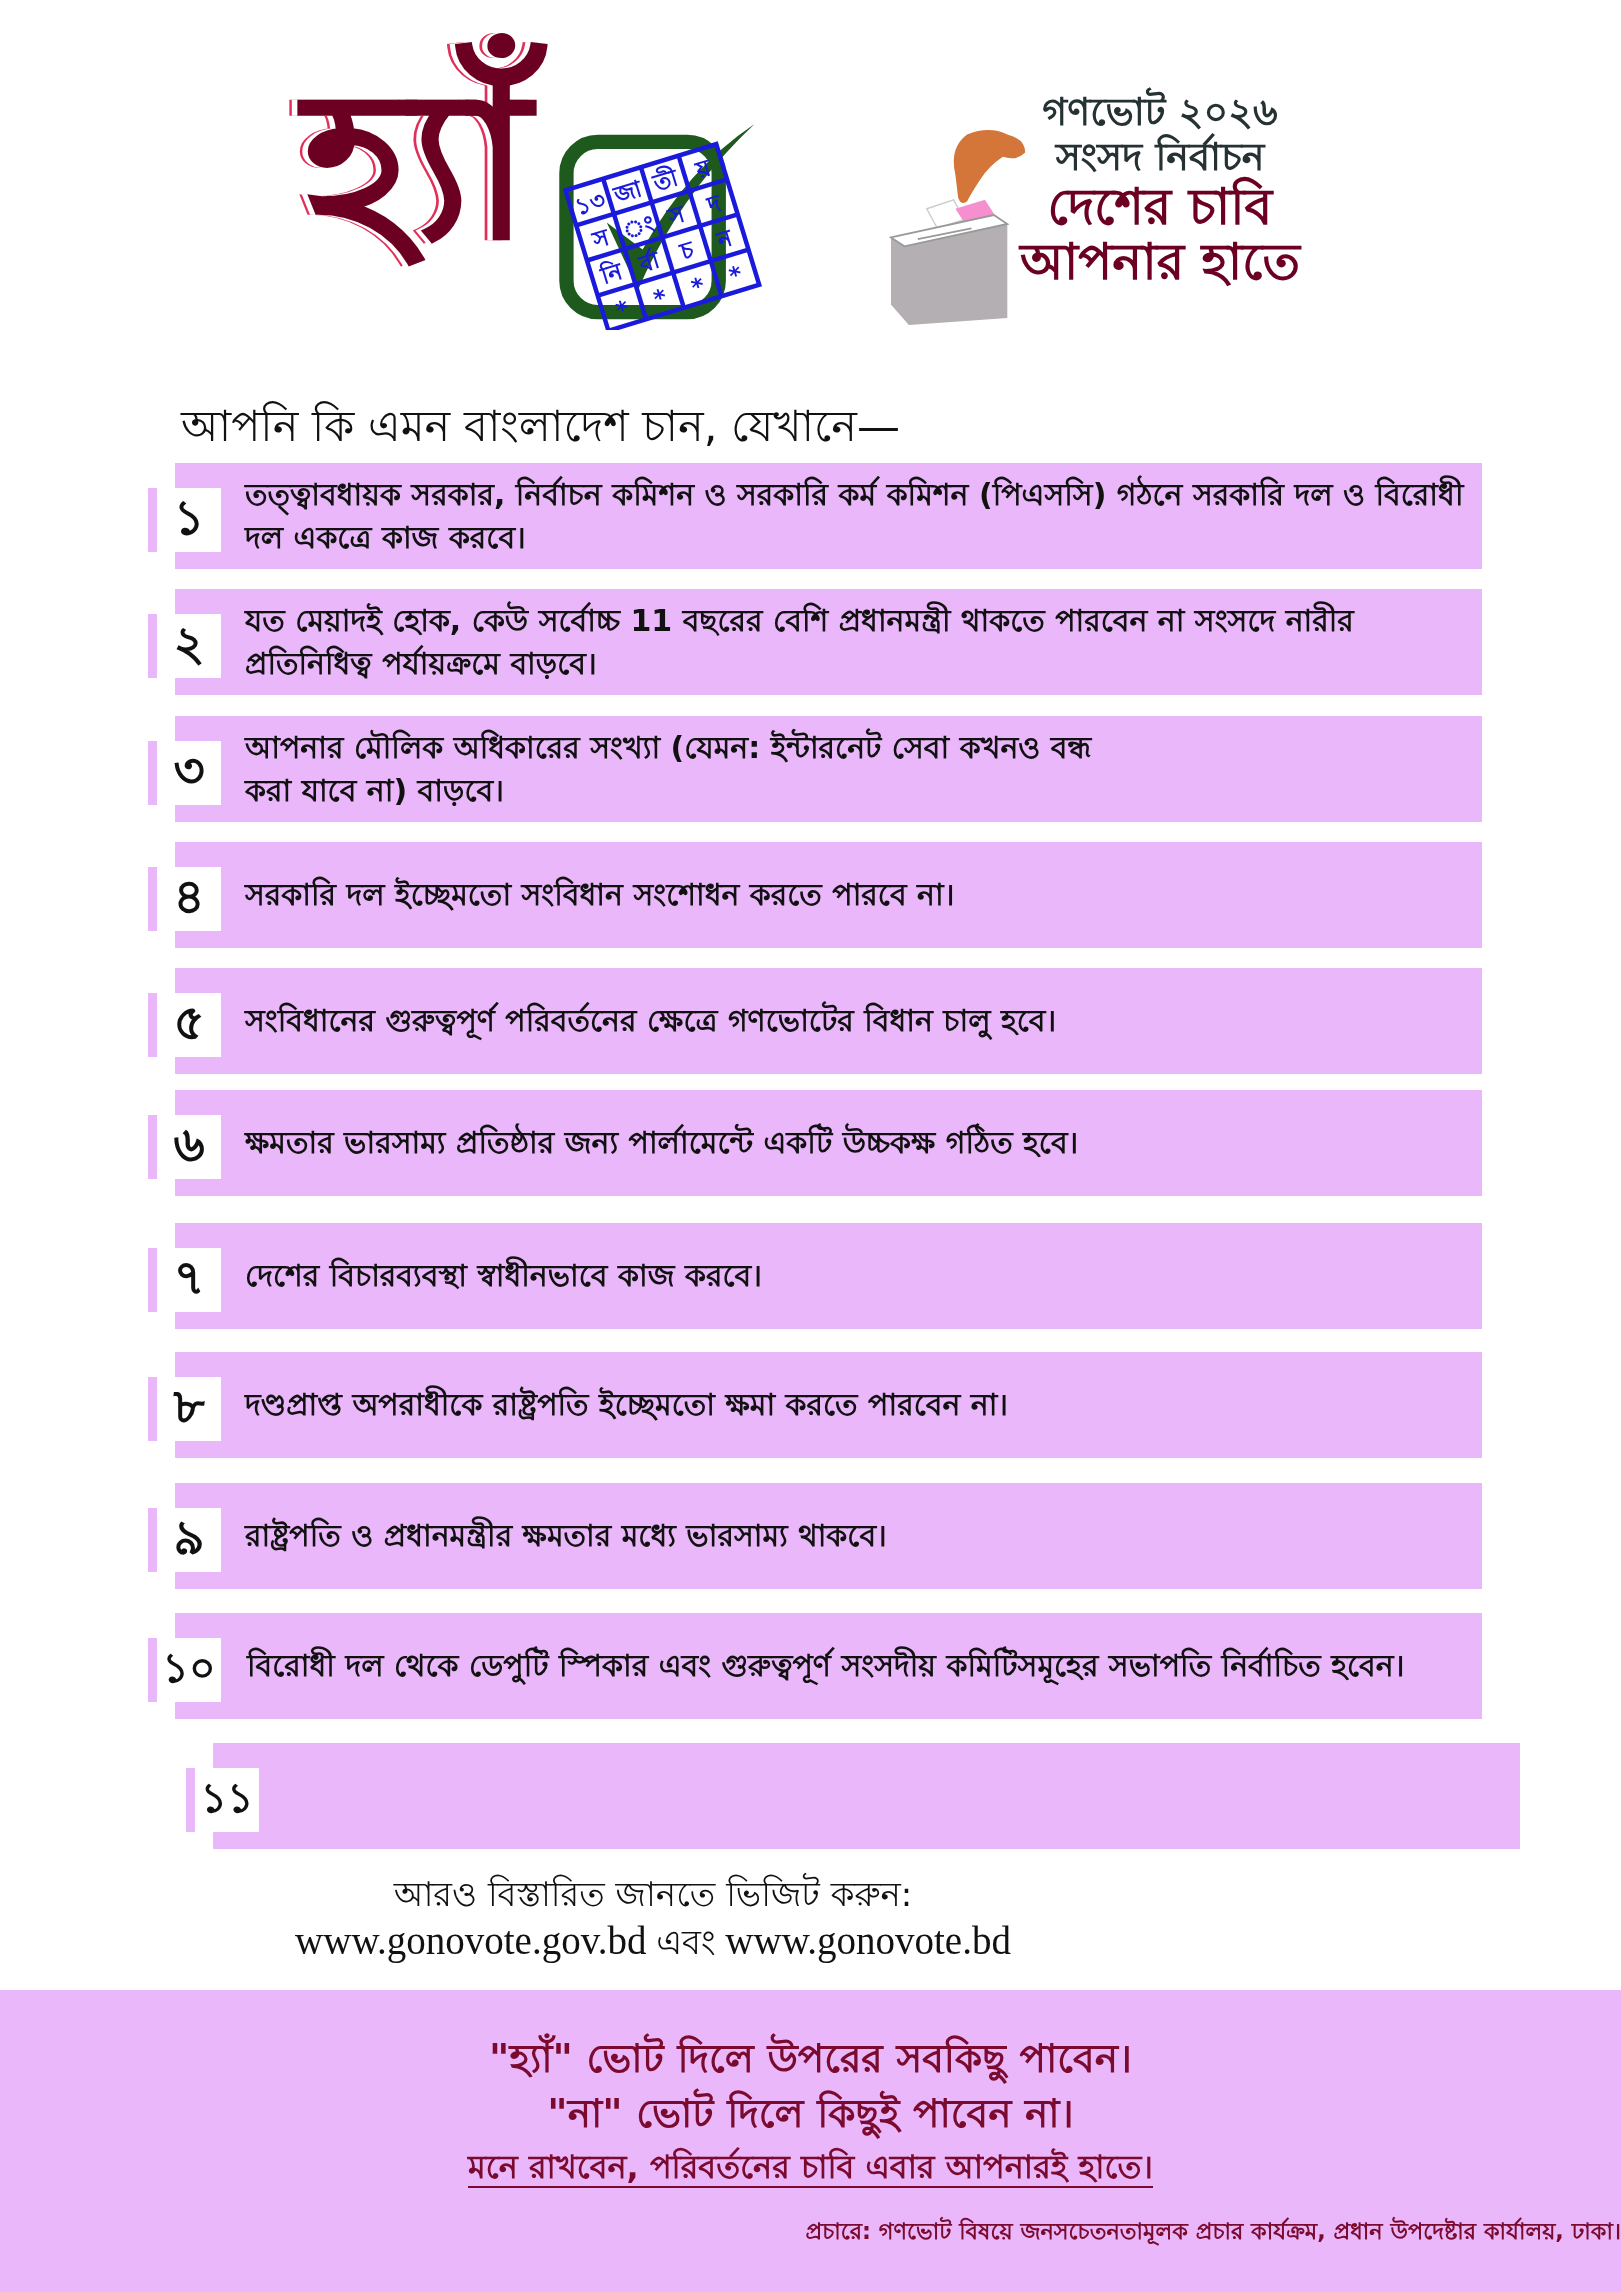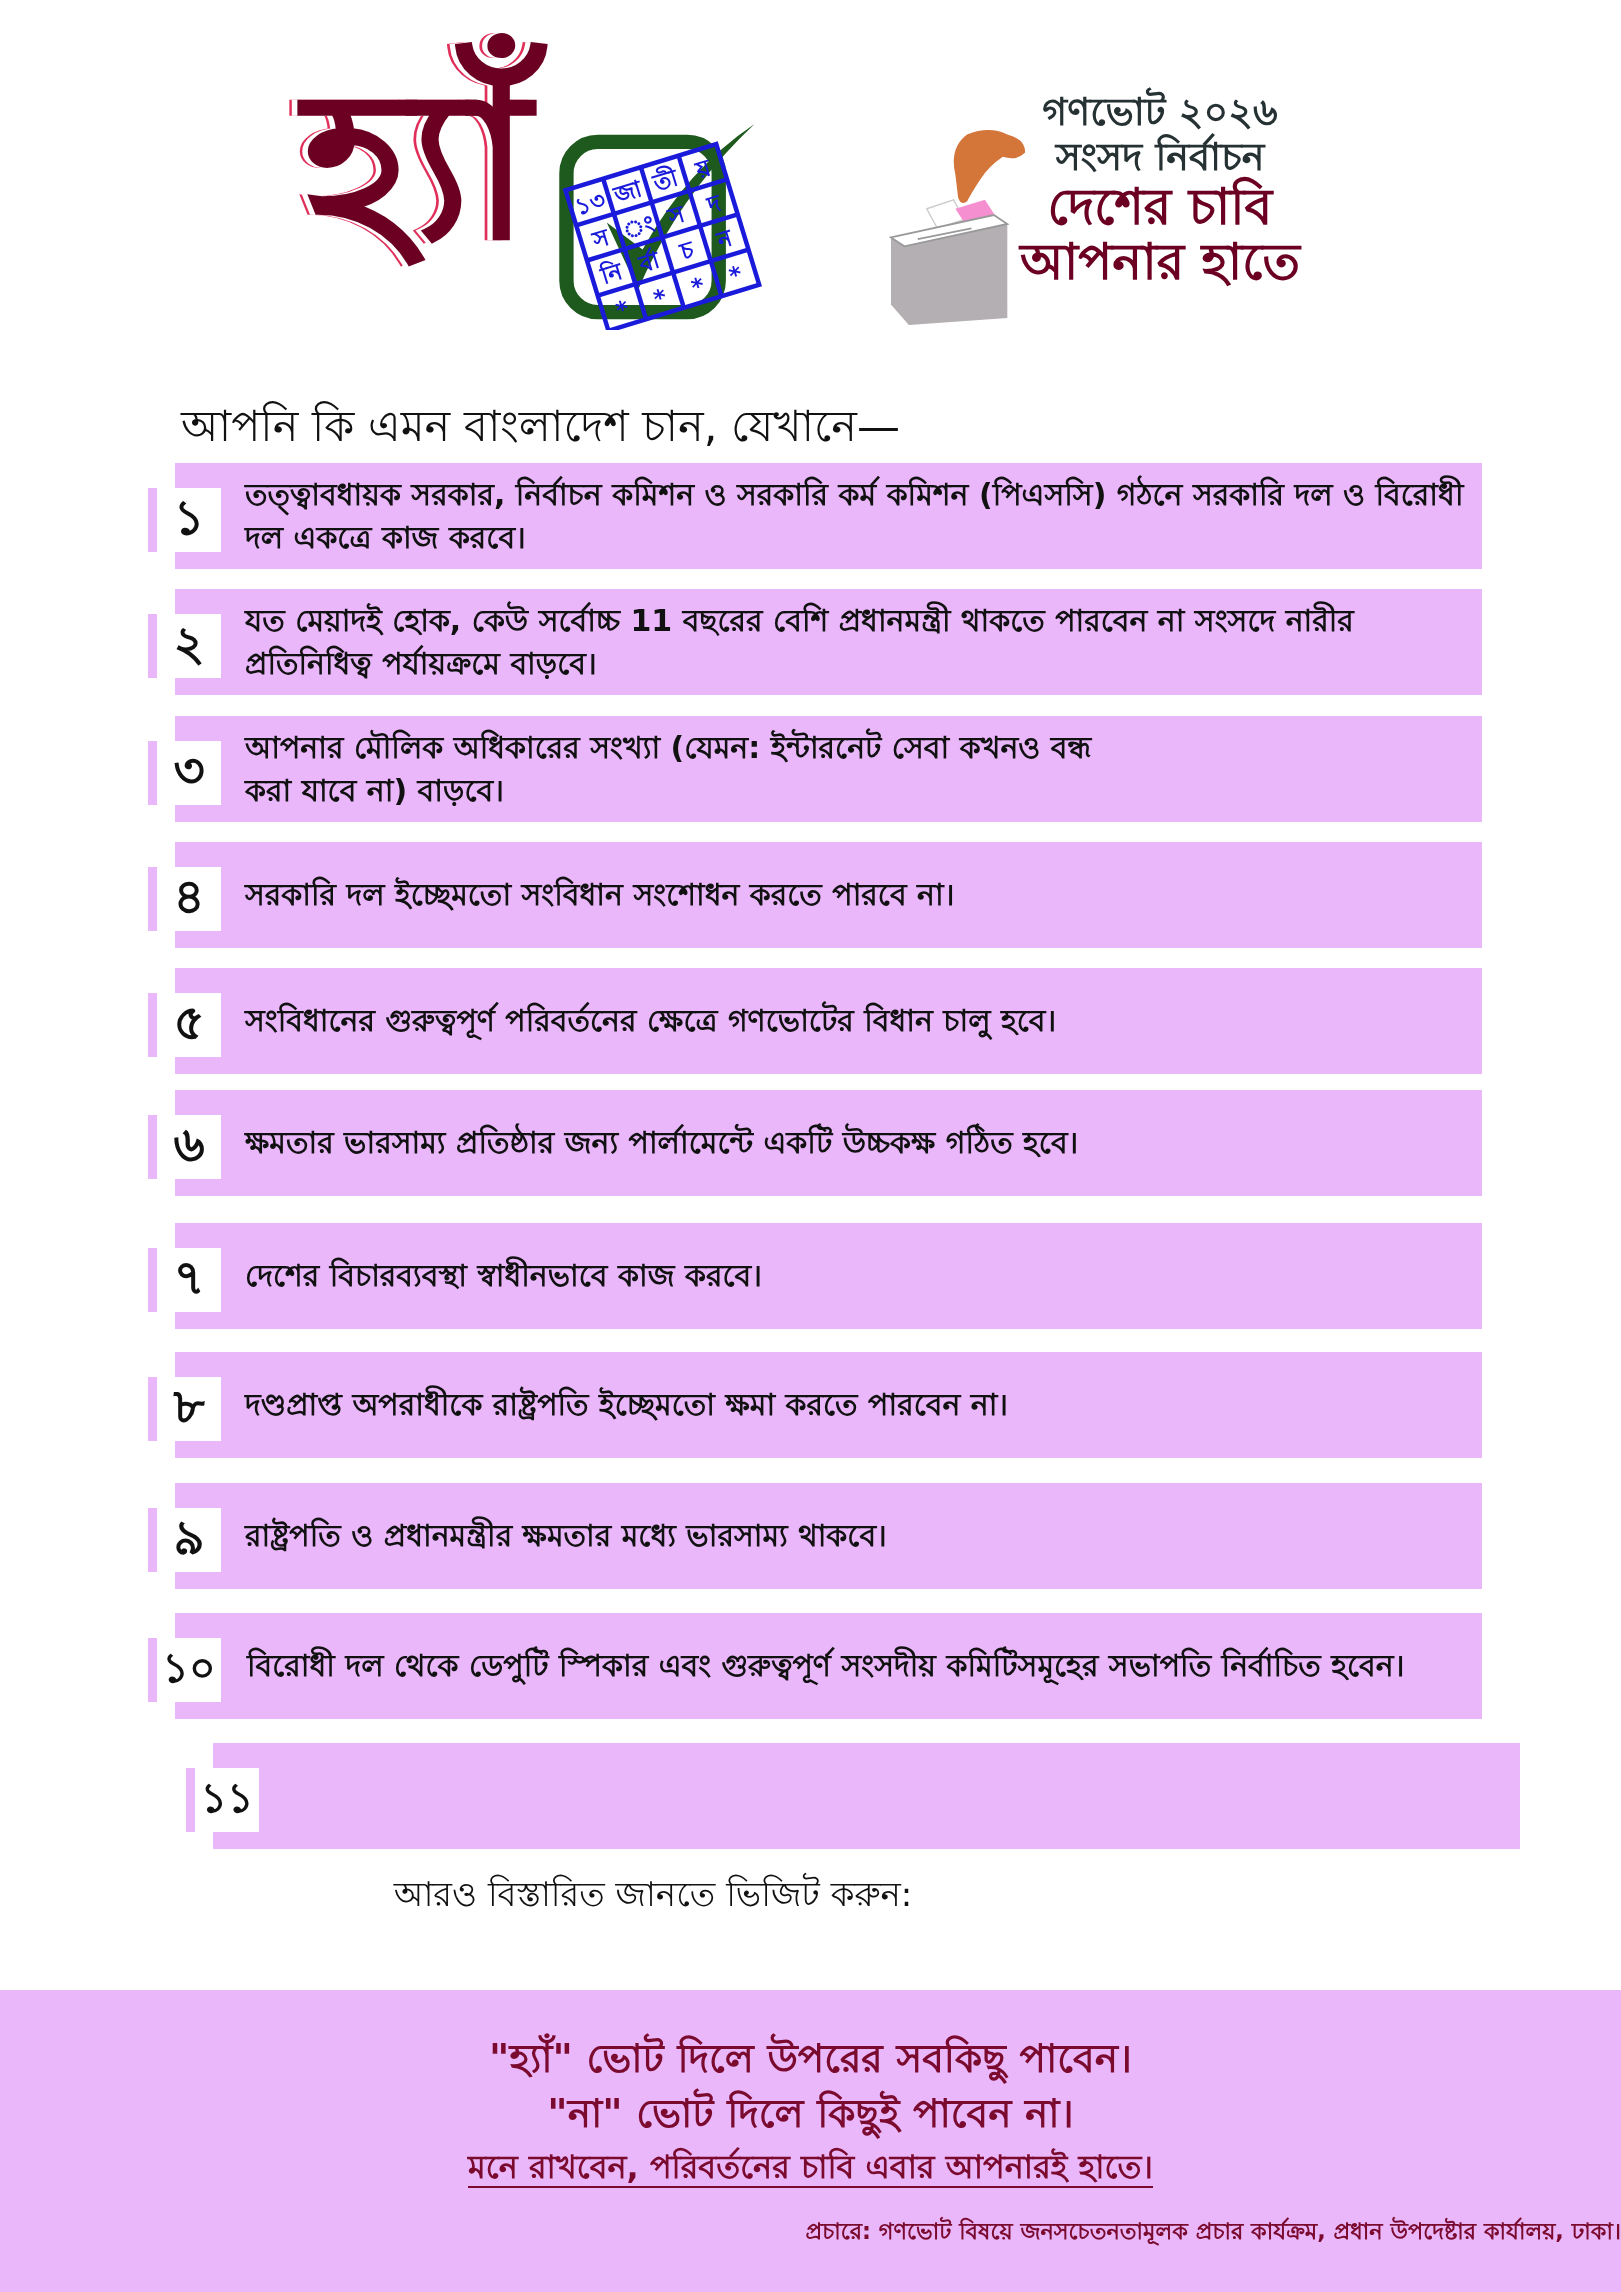--- a/index.html
+++ b/index.html
@@ -227,20 +227,25 @@
 </div>
 
 <div class="point wide" style="top:1743px">
   <div class="band"></div>
   <div class="num-accent"></div>
   <div class="num-box" style="font-size:41px">১১</div>
 </div>
 
 <div class="abs visit">
   <div>আরও বিস্তারিত জানতে ভিজিট করুন:</div>
+  <div class="url-line">
+    <span>www.gonovote.gov.bd</span>
+    <span style="font-family:'DejaVu Sans',sans-serif;font-size:34px">এবং</span>
+    <span>www.gonovote.bd</span>
+  </div>
 </div>
 
 <div class="abs footer">
   <div class="f-line1">"হ্যাঁ" ভোট দিলে উপরের সবকিছু পাবেন।</div>
   <div class="f-line2">"না" ভোট দিলে কিছুই পাবেন না।</div>
   <div class="f-line3">
     <span>মনে রাখবেন, পরিবর্তনের চাবি এবার আপনারই হাতে।</span>
   </div>
   <div class="f-line4">প্রচারে: গণভোট বিষয়ে জনসচেতনতামূলক প্রচার কার্যক্রম, প্রধান উপদেষ্টার কার্যালয়, ঢাকা।</div>
 </div>

